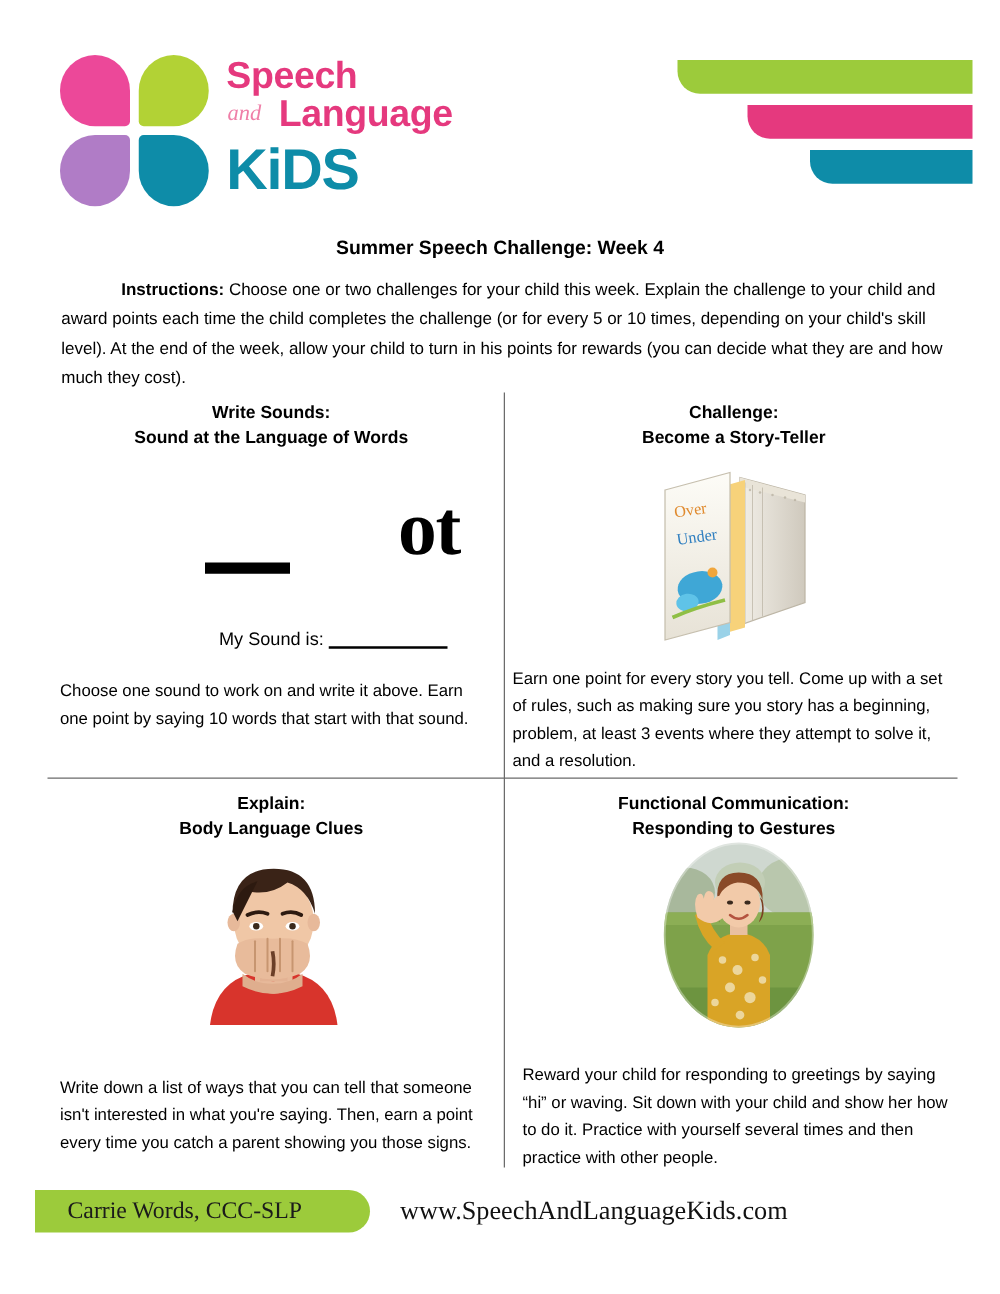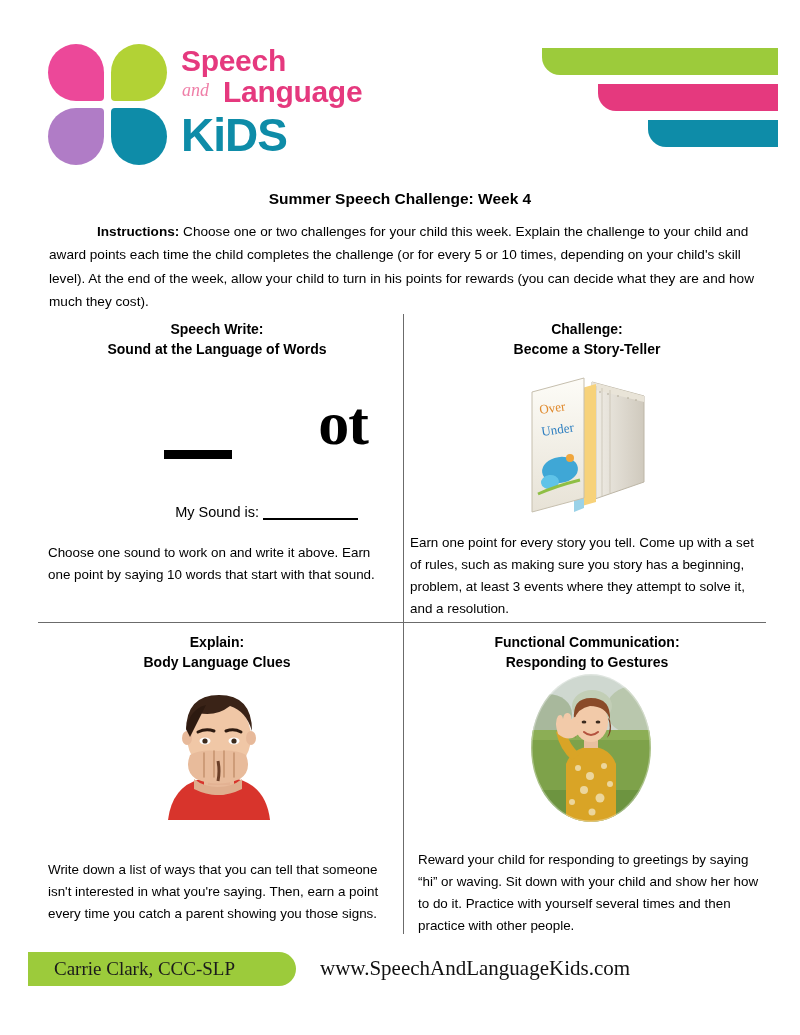--- a/index.html
+++ b/index.html
@@ -137,21 +137,21 @@
   <div class="instructions">
     <b>Instructions:</b><span> Choose one or two challenges for your child this week.  Explain the challenge to your child and award points each time the child completes the challenge (or for every 5 or 10 times, depending on your child's skill level).  At the end of the week, allow your child to turn in his points for rewards (you can decide what they are and how much they cost).</span>
   </div>
 
   <div class="grid">
     <div class="vdiv"></div>
     <div class="hdiv"></div>
 
     <div class="quad q-tl">
       <div class="q-head">
-        <div>Speech Write:</div>
+        <div>Write Sounds:</div>
         <div>Sound at the Language of Words</div>
       </div>
 
       <div class="sound-display">
         <div class="sound-word">ot</div>
         <div class="sound-blank"></div>
       </div>
 
       <div class="mysound">
         <span>My Sound is:</span><span class="ln"></span>
@@ -313,18 +313,18 @@
           <ellipse cx="65" cy="76" rx="60" ry="74" fill="none" stroke="#ffffff" stroke-width="3" opacity="0.35"></ellipse>
         </svg>
       </div>
 
       <div class="q-body">Reward your child for responding to greetings by saying “hi” or waving.  Sit down with your child and show her how to do it.  Practice with yourself several times and then practice with other people.</div>
     </div>
   </div>
 
   <div class="footer">
     <div class="name-banner">
-      <span>Carrie Clark, CCC-SLP</span>
+      <span>Carrie Words, CCC-SLP</span>
     </div>
     <div class="site">www.SpeechAndLanguageKids.com</div>
   </div>
 
 </div>
 
 </body></html>

